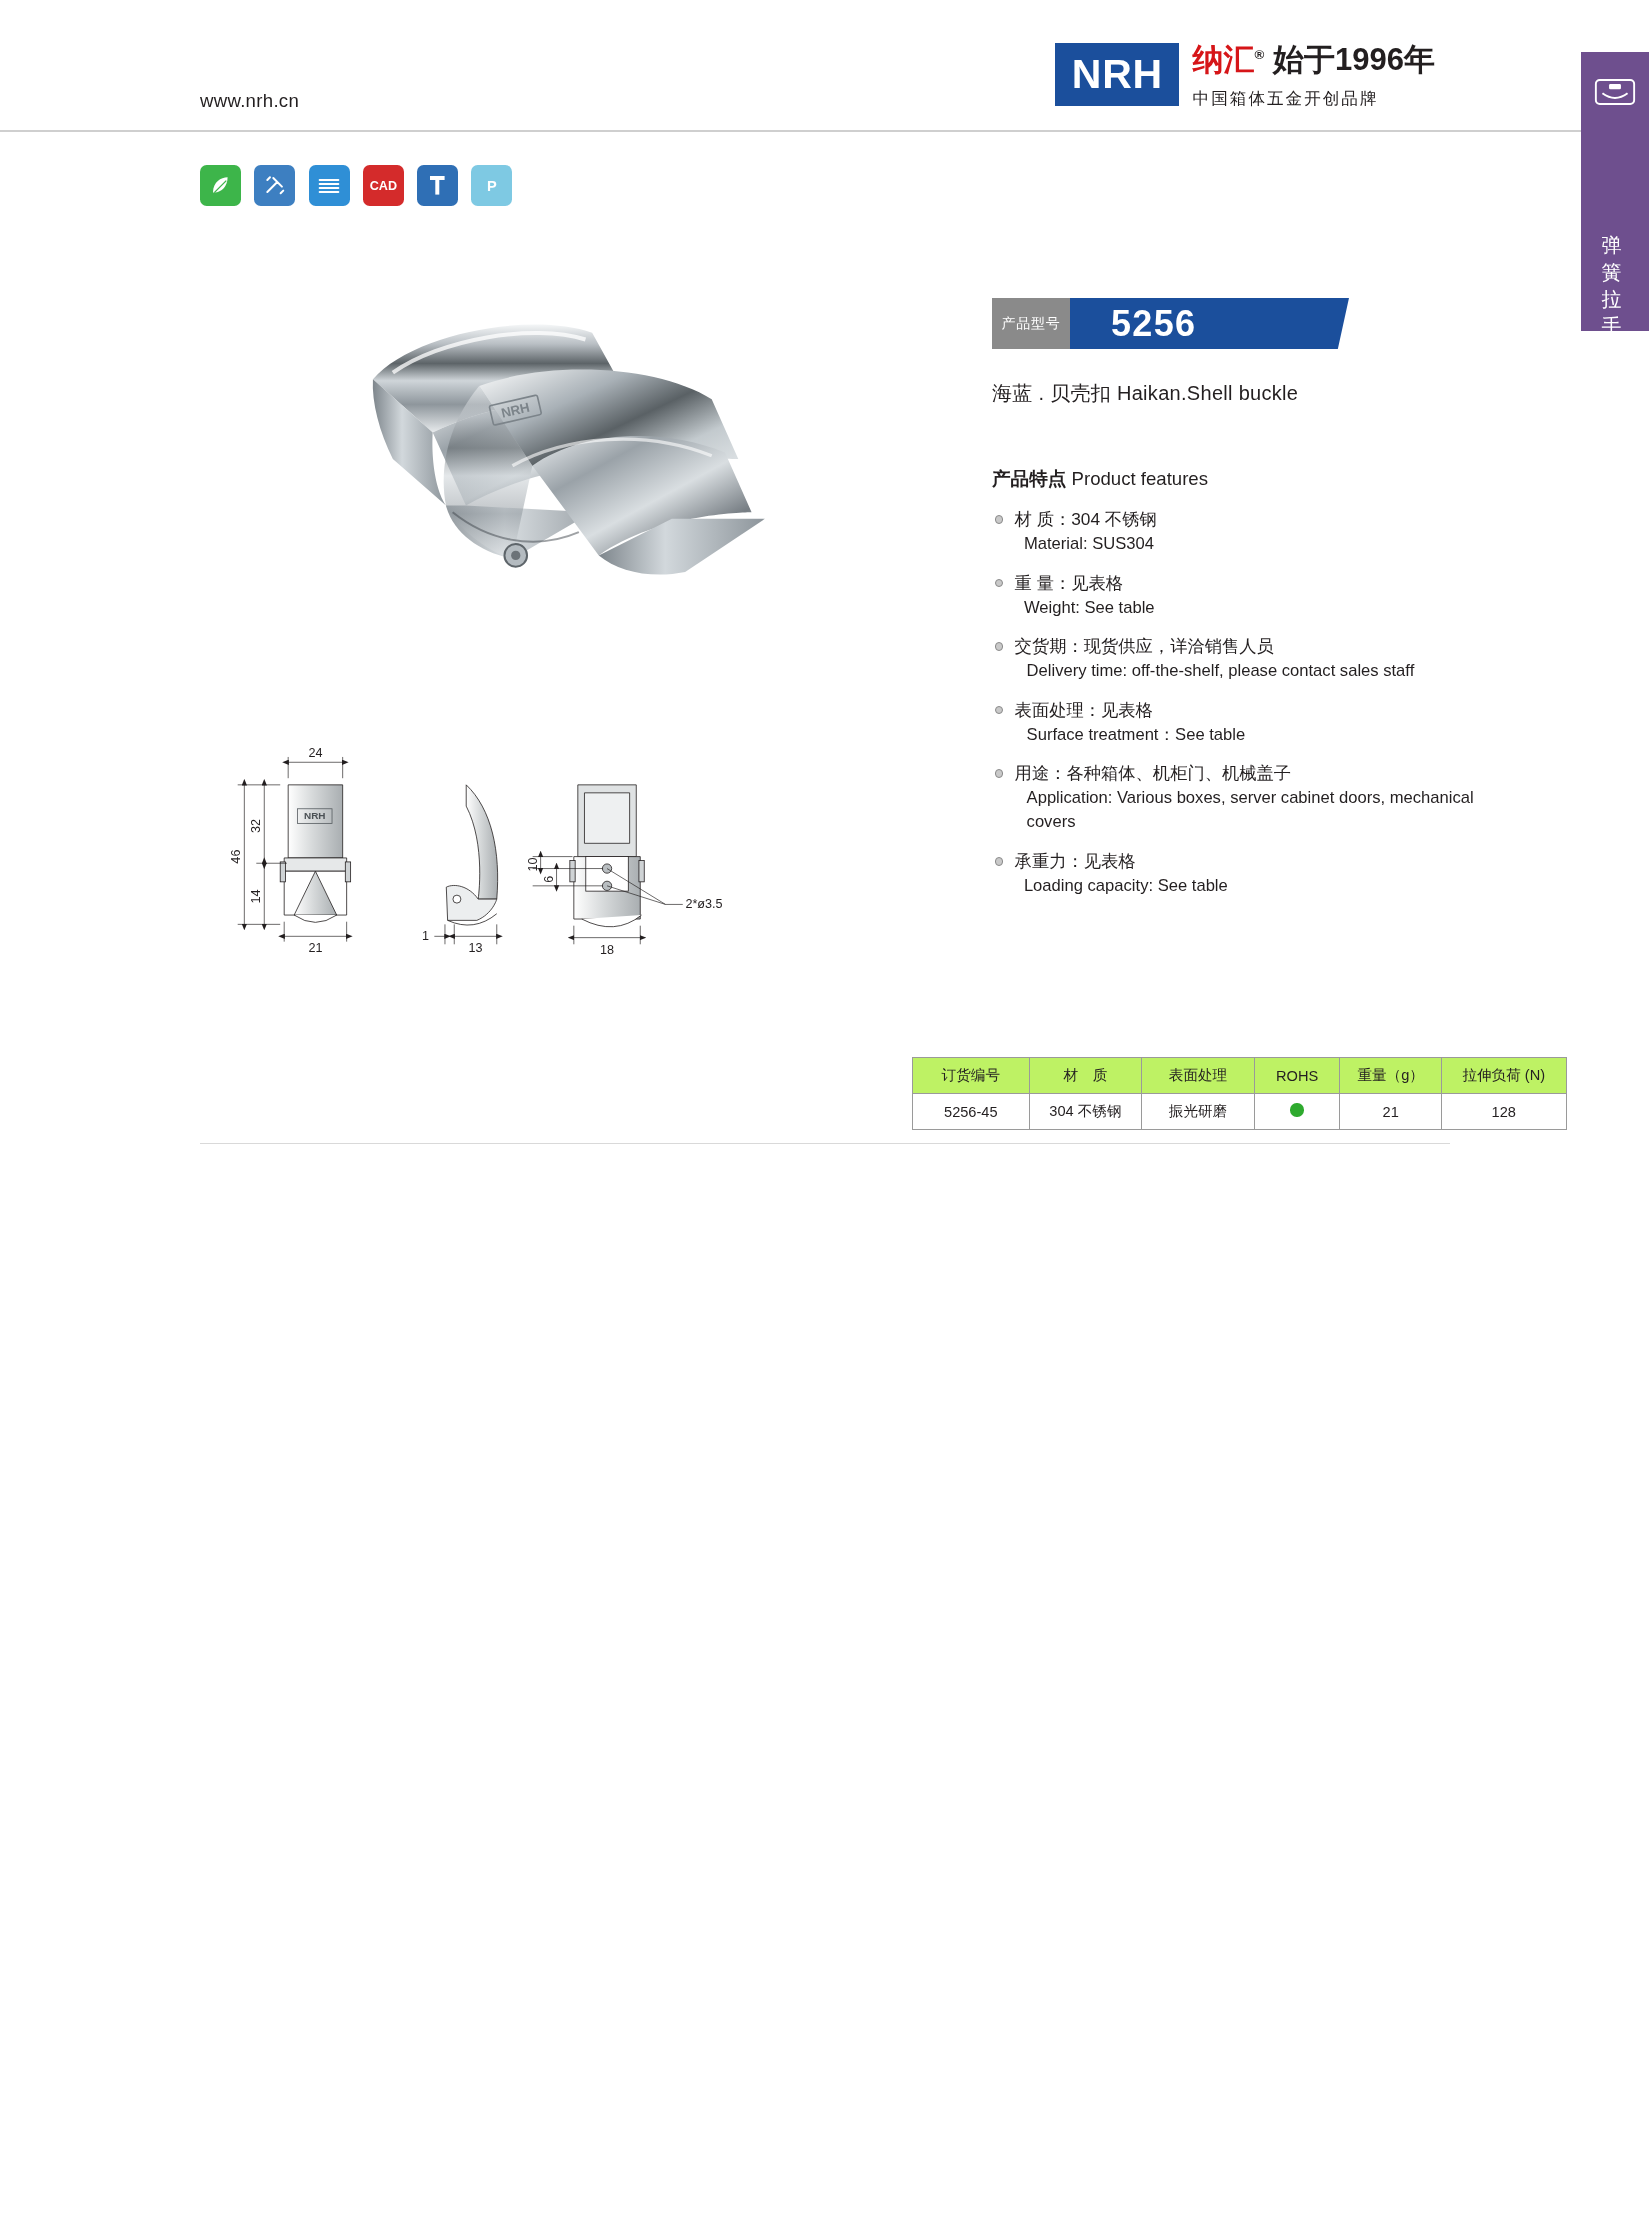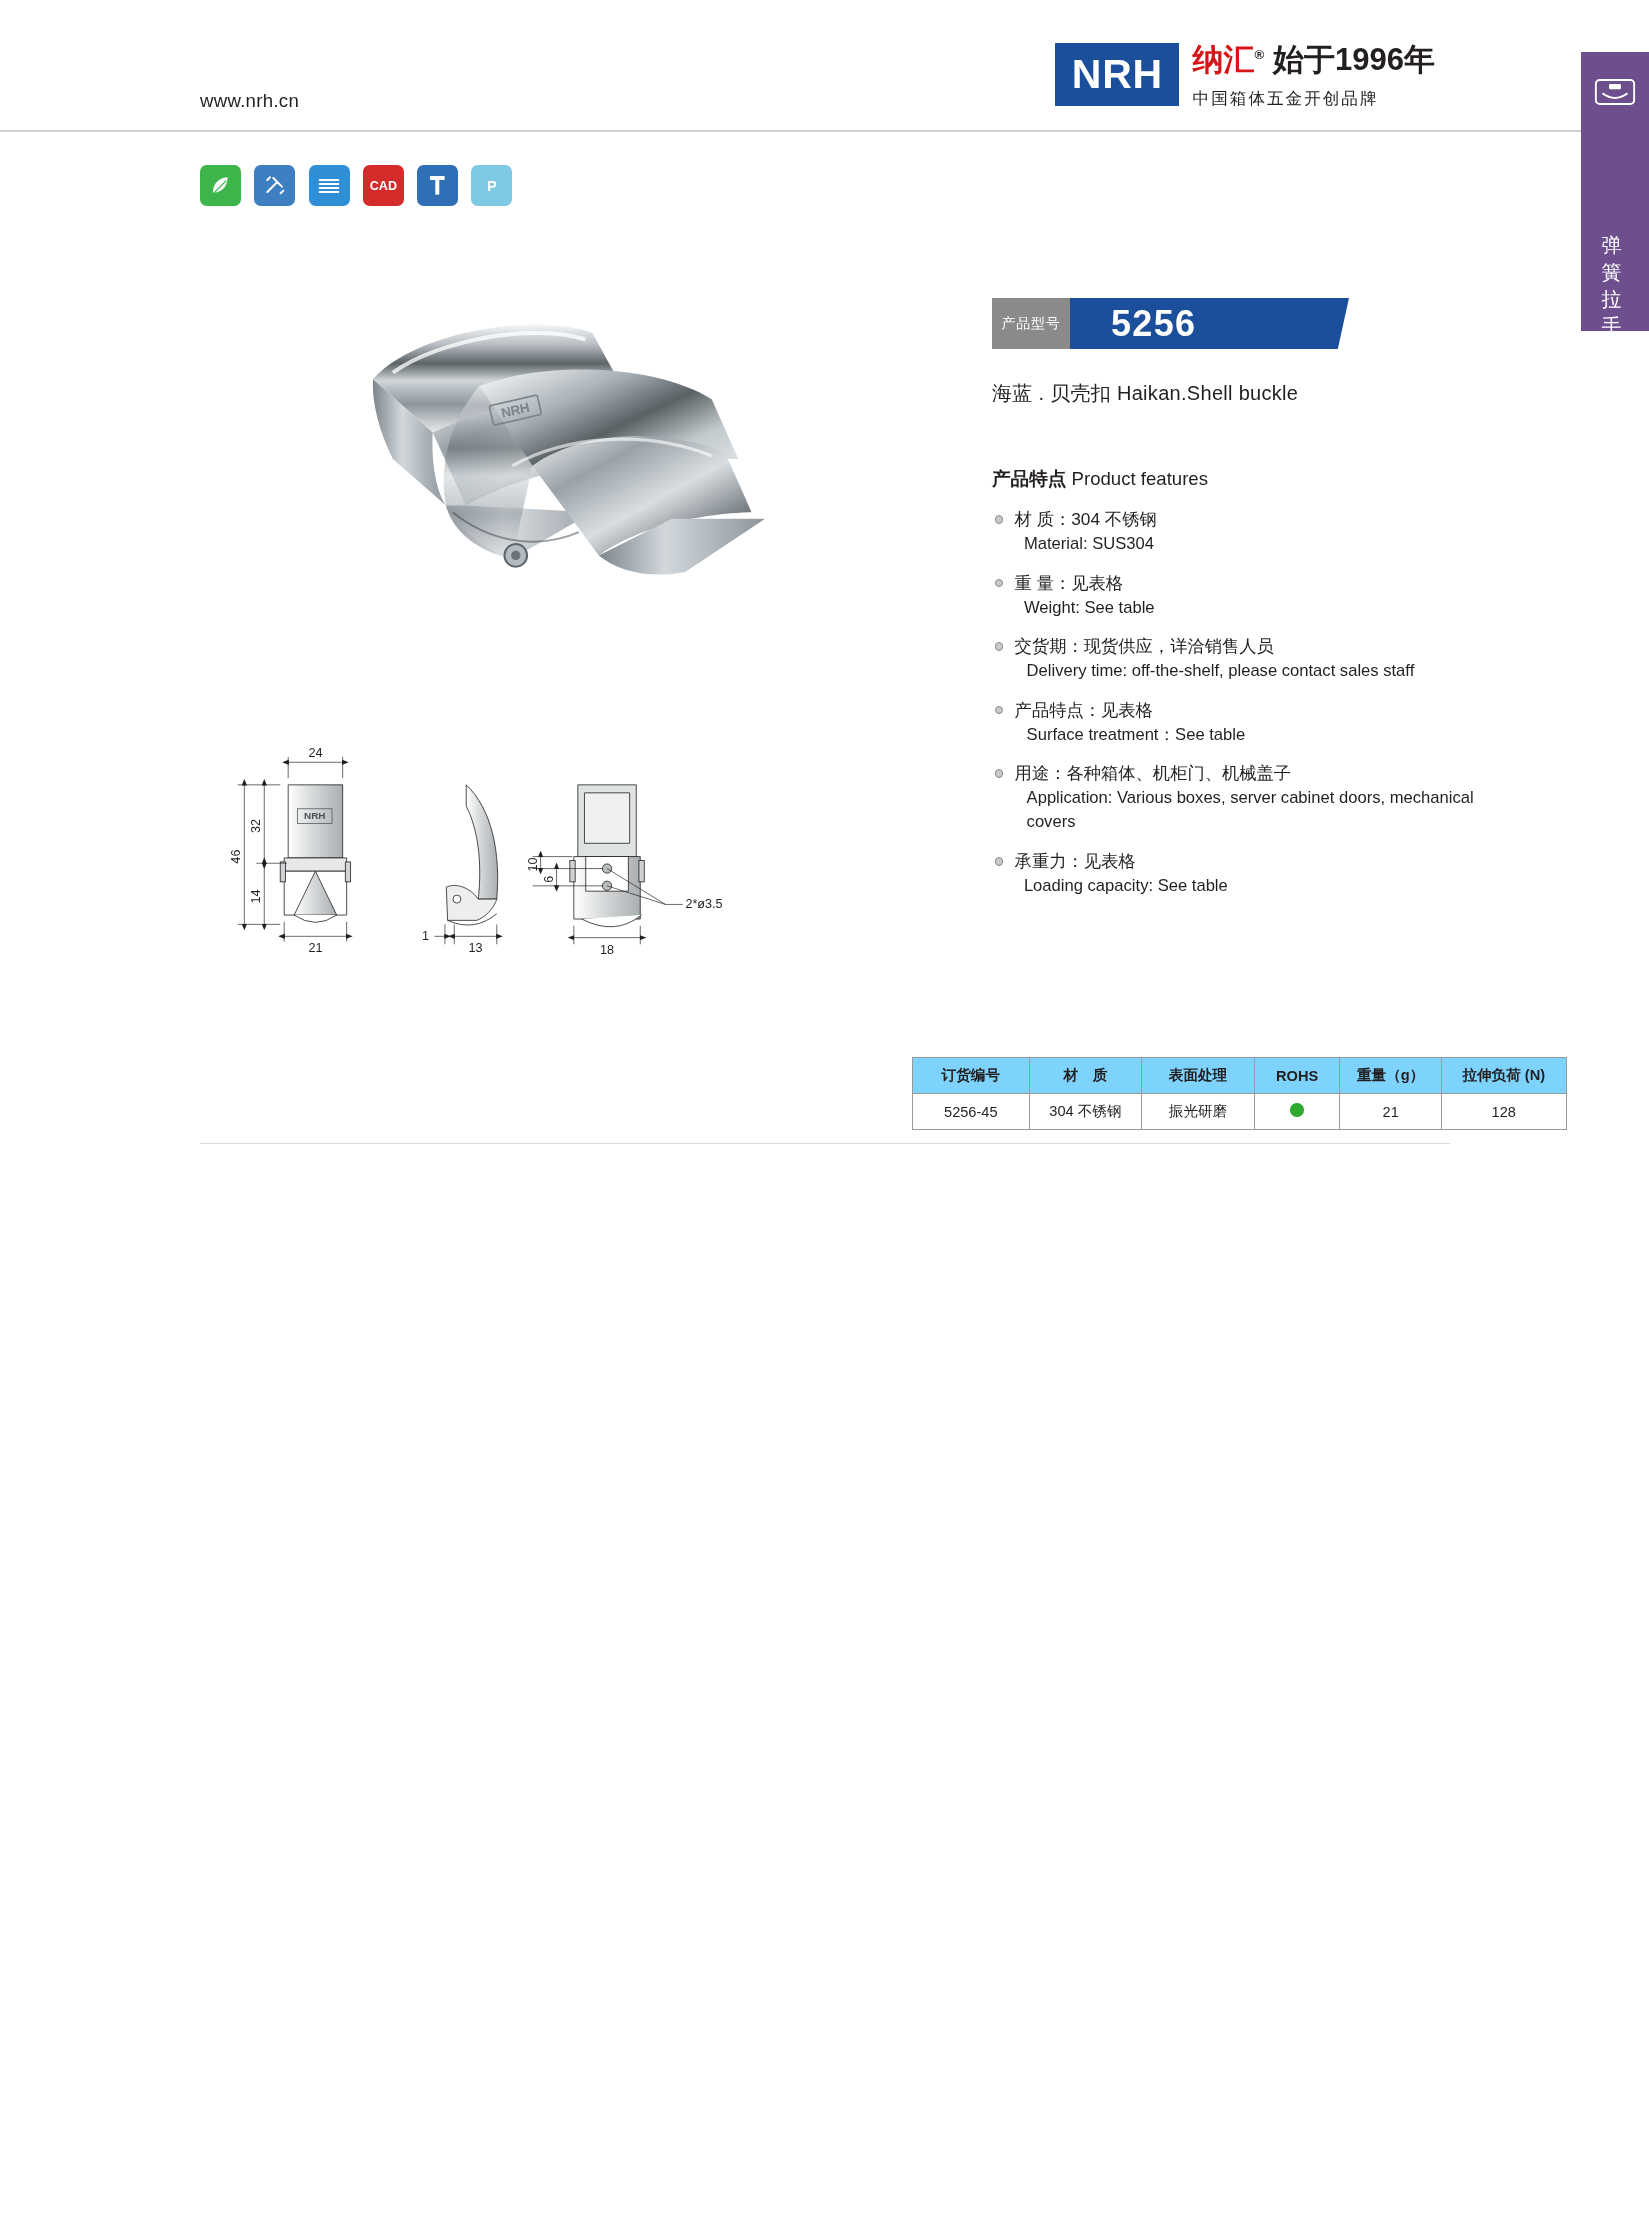--- a/index.html
+++ b/index.html
@@ -254,21 +254,21 @@
     border-collapse: collapse;
     font-size: 14.6px;
   }
   .spec-table th, .spec-table td {
     border: 0.7px solid #9a9a9a;
     text-align: center;
     color: #231f20;
     font-weight: normal;
     padding: 0 5.3px;
   }
-  .spec-table th { height: 35px; background: #7dd3fc; font-weight: bold; }
+  .spec-table th { height: 35px; background: #bef264; }
   .spec-table td { height: 35px; }
   .dot-green {
     display: inline-block;
     width: 13.3px; height: 13.3px;
     border-radius: 50%;
     background: #2eaa2e;
   }
   .bottom-rule {
     position: absolute;
     left: 200px;
@@ -414,21 +414,21 @@
     <div class="cn">重 量：见表格</div>
     <div class="en">Weight: See table</div>
   </div>
   <div class="feature">
     <span class="bullet"></span>
     <div class="cn">交货期：现货供应，详洽销售人员</div>
     <div class="en noind">Delivery time: off-the-shelf, please contact sales staff</div>
   </div>
   <div class="feature">
     <span class="bullet"></span>
-    <div class="cn">产品特点：见表格</div>
+    <div class="cn">表面处理：见表格</div>
     <div class="en noind">Surface treatment：See table</div>
   </div>
   <div class="feature">
     <span class="bullet"></span>
     <div class="cn">用途：各种箱体、机柜门、机械盖子</div>
     <div class="en noind">Application: Various boxes, server cabinet doors, mechanical covers</div>
   </div>
   <div class="feature">
     <span class="bullet"></span>
     <div class="cn">承重力：见表格</div>

